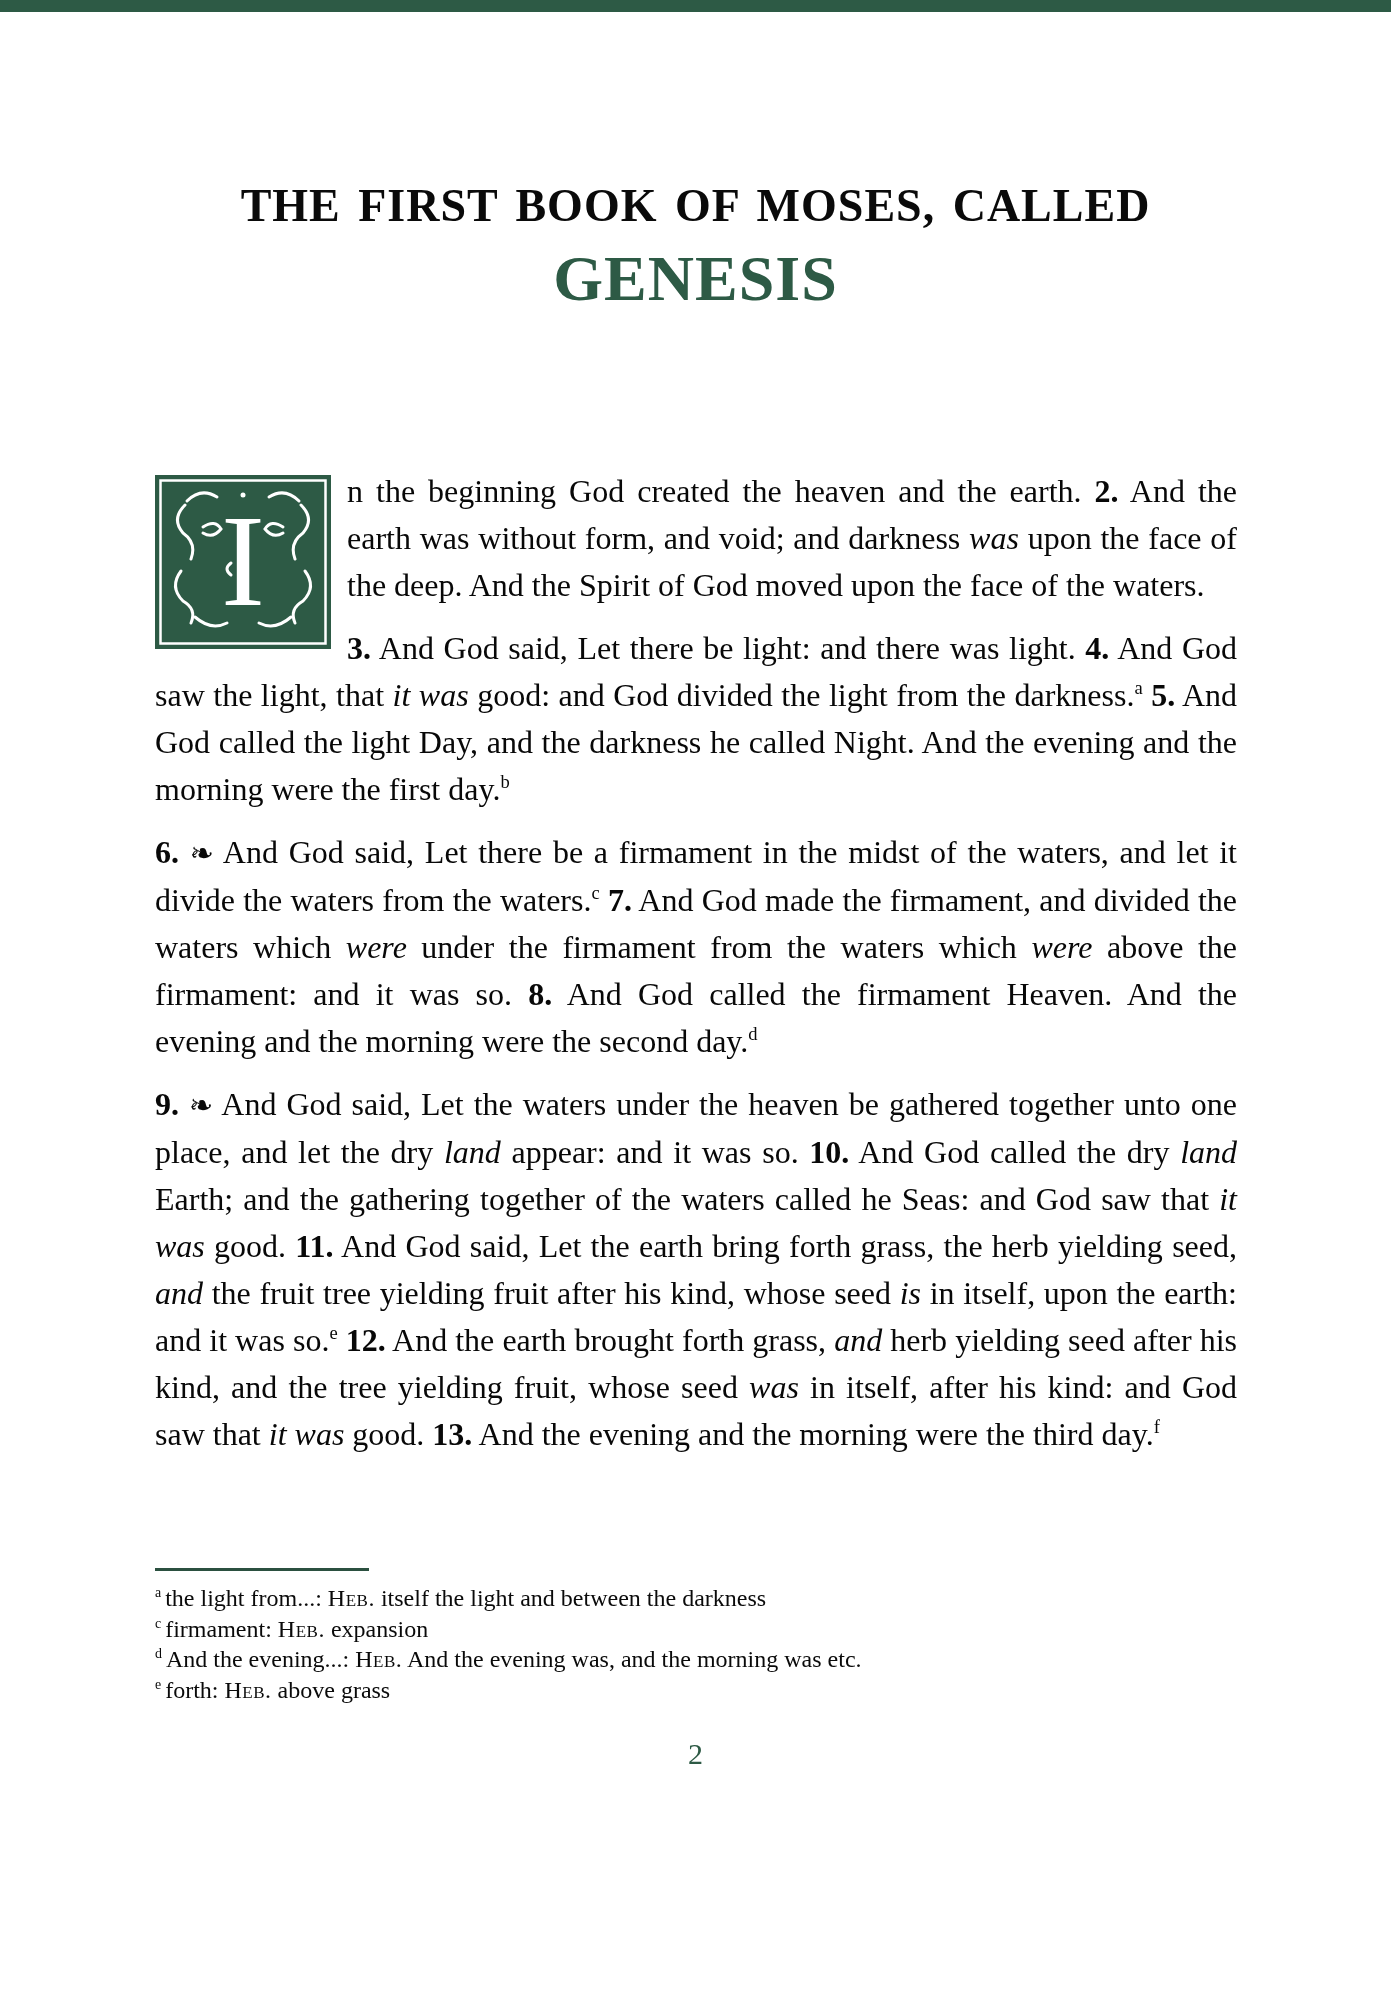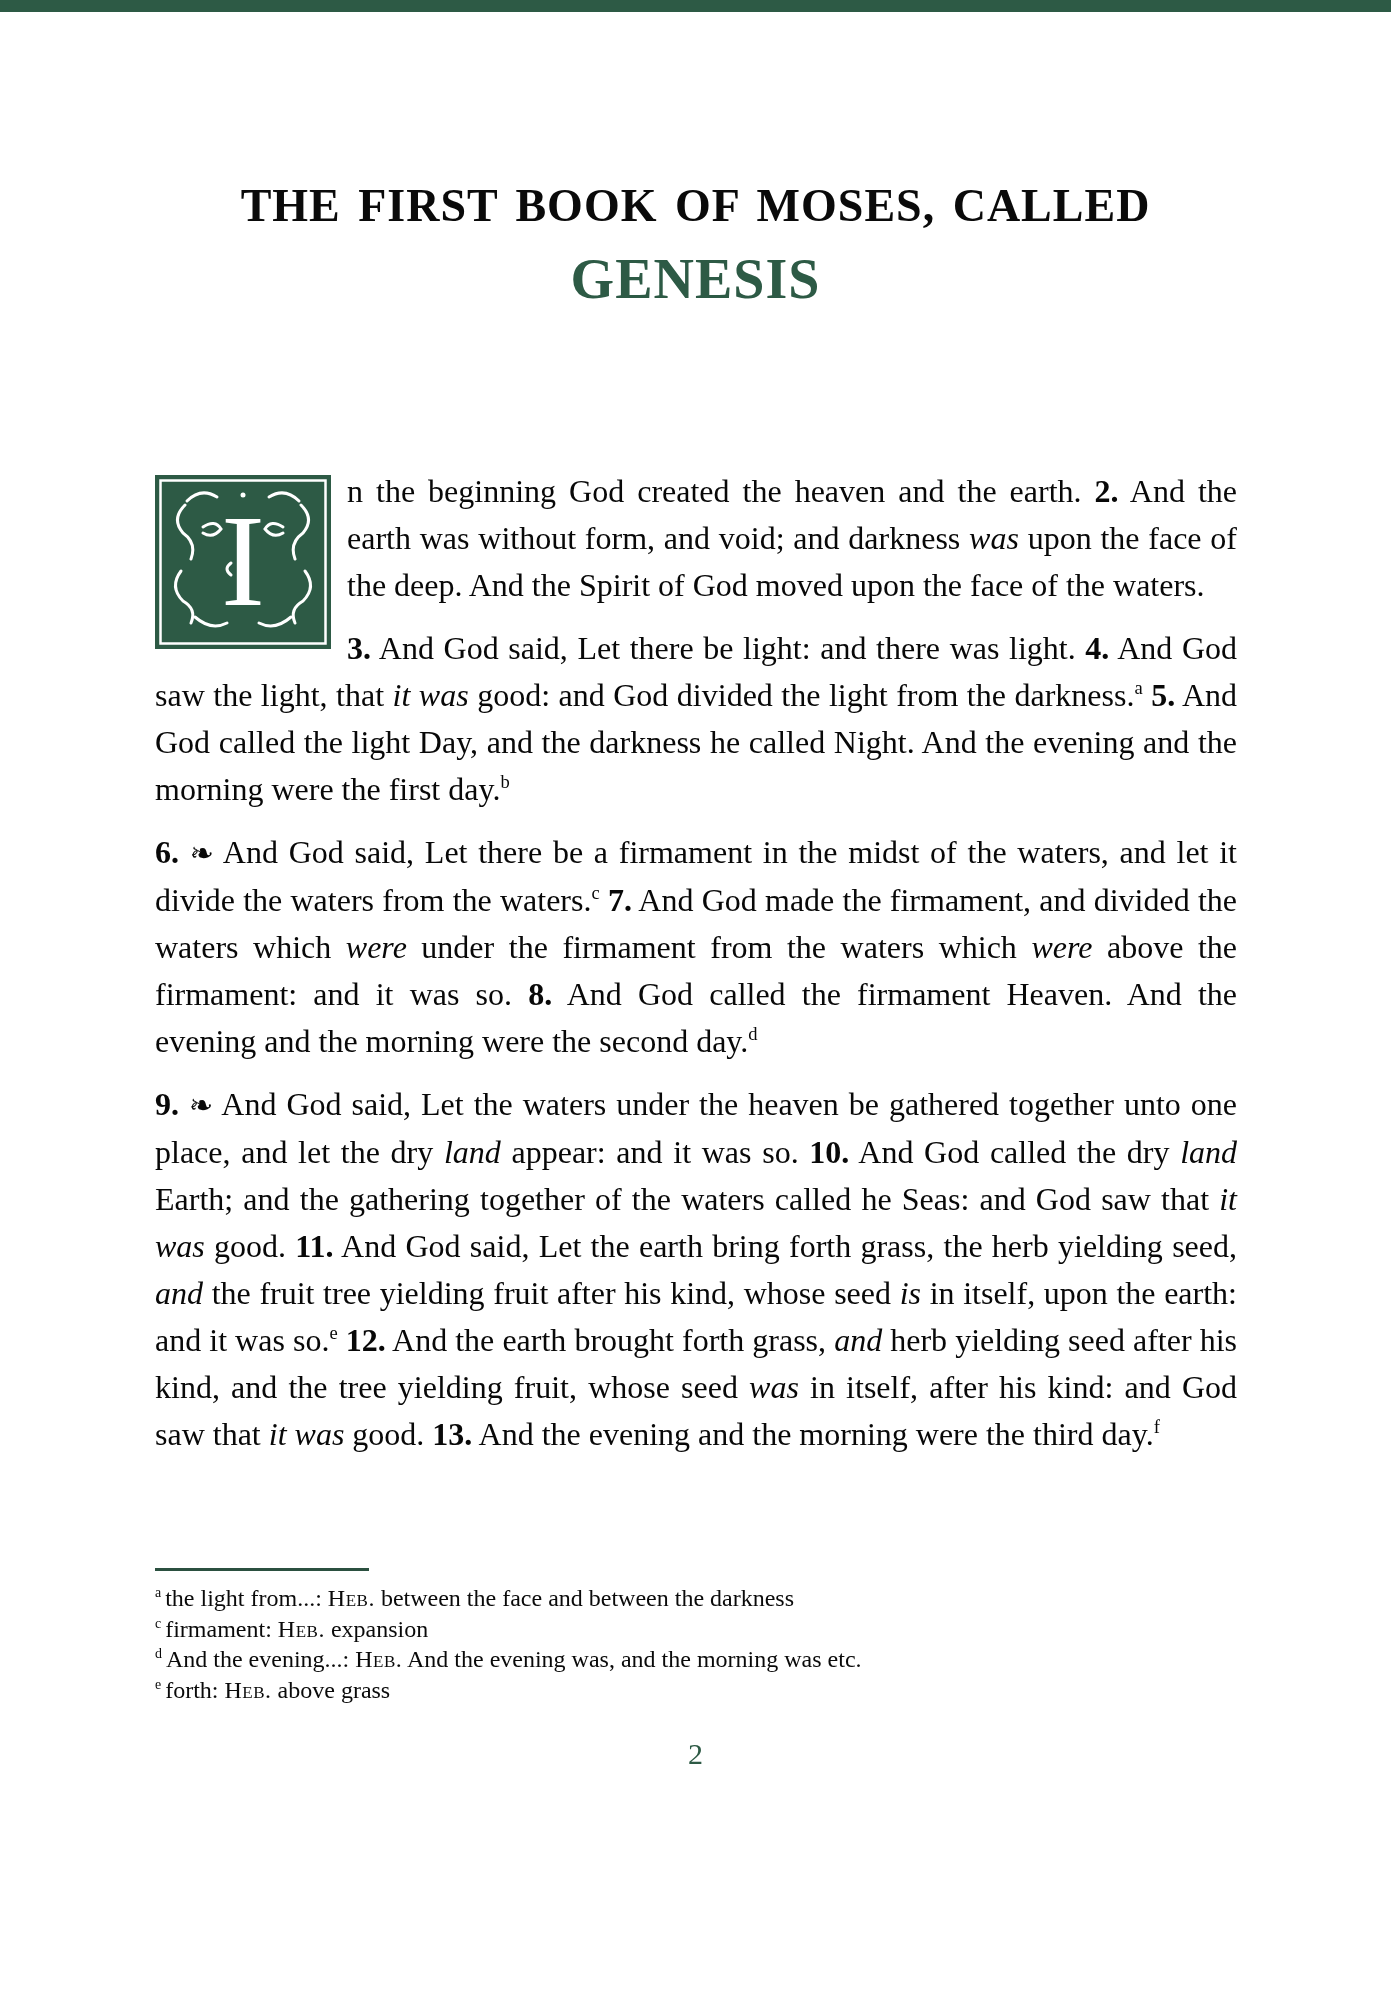--- a/index.html
+++ b/index.html
@@ -28,21 +28,21 @@
     margin: 0;
     font-size: 46px;
     line-height: 48px;
     font-weight: bold;
     letter-spacing: 1px;
     word-spacing: 5px;
     color: #0a0a0a;
   }
   .title {
     margin: 6px 0 0 0;
-    font-size: 56px;
+    font-size: 64px;
     line-height: 86px;
     font-weight: bold;
     letter-spacing: 1px;
     color: var(--green, #2d5a45);
   }
   main {
     margin: 146px 154px 0 155px;
   }
   p.verse-para {
     margin: 0;
@@ -135,21 +135,21 @@
   </svg>
 <span>n the beginning God created the heaven and the earth. </span><b>2.</b><span>  And the earth was without form, and void; and darkness </span><i>was</i><span> upon the face of the deep. And the Spirit of God moved upon the face of the waters.</span></p>
     <p class="verse-para"><b>3.</b><span> And God said, Let there be light: and there was light. </span><b>4.</b><span> And God saw the light, that </span><i>it was</i><span> good: and God divided the light from the darkness.</span><sup class="footnote-ref">a</sup><span> </span><b>5.</b><span> And God called the light Day, and the darkness he called Night. And the evening and the morning were the first day.</span><sup class="footnote-ref">b</sup></p>
     <p class="verse-para"><b>6.</b><span> </span><span class="hedera">❧</span><span> And God said, Let there be a firmament in the midst of the waters, and let it divide the waters from the waters.</span><sup class="footnote-ref">c</sup><span> </span><b>7.</b><span> And God made the firmament, and divided the waters which </span><i>were</i><span> under the firmament from the waters which </span><i>were</i><span> above the firmament: and it was so. </span><b>8.</b><span> And God called the firmament Heaven. And the evening and the morning were the second day.</span><sup class="footnote-ref">d</sup></p>
     <p class="verse-para"><b>9.</b><span> </span><span class="hedera">❧</span><span> And God said, Let the waters under the heaven be gathered together unto one place, and let the dry </span><i>land</i><span> appear: and it was so. </span><b>10.</b><span> And God called the dry </span><i>land</i><span> Earth; and the gathering together of the waters called he Seas: and God saw that </span><i>it was</i><span> good. </span><b>11.</b><span> And God said, Let the earth bring forth grass, the herb yielding seed, </span><i>and</i><span> the fruit tree yielding fruit after his kind, whose seed </span><i>is</i><span> in itself, upon the earth: and it was so.</span><sup class="footnote-ref">e</sup><span> </span><b>12.</b><span> And the earth brought forth grass, </span><i>and</i><span> herb yielding seed after his kind, and the tree yielding fruit, whose seed </span><i>was</i><span> in itself, after his kind: and God saw that </span><i>it was</i><span> good. </span><b>13.</b><span> And the evening and the morning were the third day.</span><sup class="footnote-ref">f</sup></p>
   </main>
 
 <section class="footnotes">
   <hr class="fn-rule">
   <div>
-      <div class="footnote"><sup class="footnote-ref">a</sup><span>the light from...: </span><span class="smallcaps">Heb.</span><span> between the face and between the darkness</span></div>
+      <div class="footnote"><sup class="footnote-ref">a</sup><span>the light from...: </span><span class="smallcaps">Heb.</span><span> itself the light and between the darkness</span></div>
       <div class="footnote"><sup class="footnote-ref">c</sup><span>firmament: </span><span class="smallcaps">Heb.</span><span> expansion</span></div>
       <div class="footnote"><sup class="footnote-ref">d</sup><span>And the evening...: </span><span class="smallcaps">Heb.</span><span> And the evening was, and the morning was etc.</span></div>
       <div class="footnote"><sup class="footnote-ref">e</sup><span>forth: </span><span class="smallcaps">Heb.</span><span> above grass</span></div>
     </div>
 </section>
 
 <footer>
   <span>2</span>
 </footer>
 

